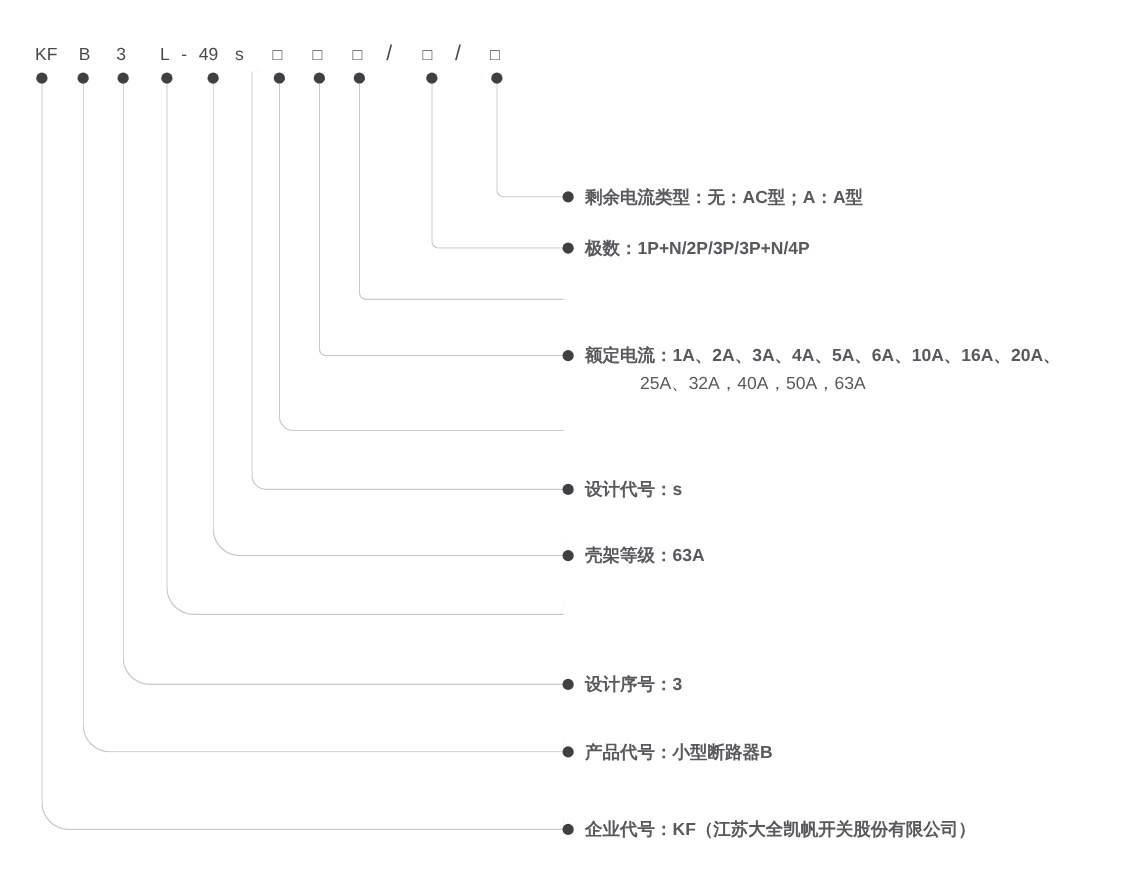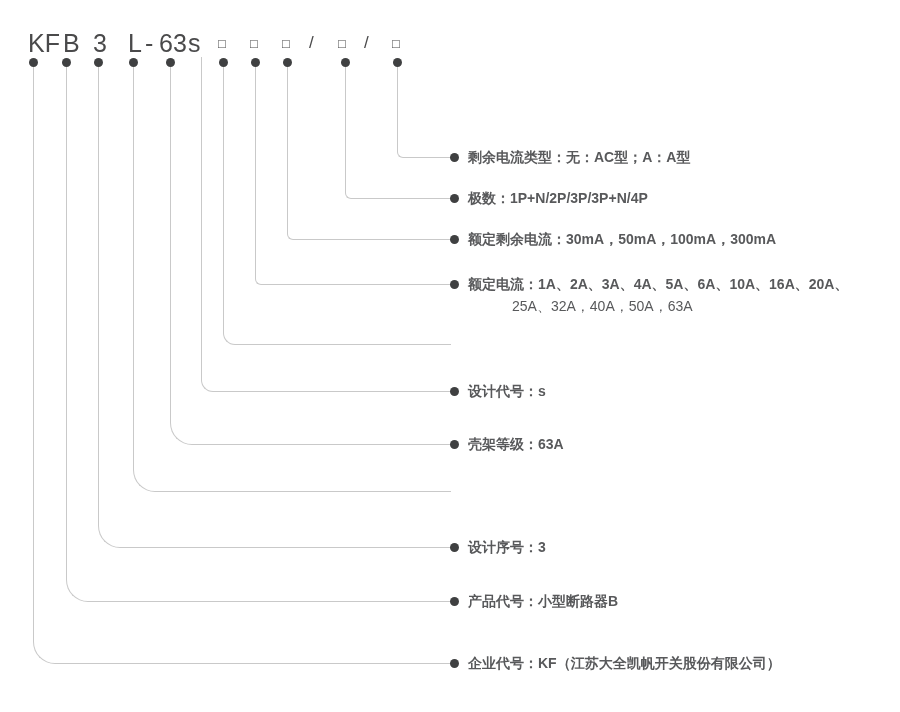--- a/index.html
+++ b/index.html
@@ -6,21 +6,21 @@
     --text-color:#58595b;
     --code-color:#4a4a4b;
     --line-color:#c9c9c9;
     --dot-color:#3f4041;
   }
   html,body{margin:0;padding:0;background:#ffffff;}
   body{font-family:"Liberation Sans","DejaVu Sans",sans-serif;}
   .canvas{position:relative;width:900px;height:712px;background:#ffffff;overflow:hidden;}
 
   
-  .seg{position:absolute;top:33px;font-size:25px;line-height:20px;color:var(--code-color);white-space:nowrap;}
+  .seg{position:absolute;top:33px;font-size:14px;line-height:20px;color:var(--code-color);white-space:nowrap;}
   .seg.box{top:37px;font-size:13px;line-height:14px;}
   .seg.slash{top:34px;font-size:17px;line-height:18px;}
 
   
   .dot{position:absolute;width:9px;height:9px;border-radius:50%;background:var(--dot-color);}
 
   
   .conn{position:absolute;border-left:1px solid var(--line-color);border-bottom:1px solid var(--line-color);}
   .r-lg{border-bottom-left-radius:22px;}
   .r-md{border-bottom-left-radius:12px;}
@@ -36,21 +36,21 @@
 <body>
 
 <div class="canvas">
 
   <div>
     <span class="seg" style="left:28px">KF</span>
     <span class="seg" style="left:63px">B</span>
     <span class="seg" style="left:93px">3</span>
     <span class="seg" style="left:128px">L</span>
     <span class="seg" style="left:145px">-</span>
-    <span class="seg" style="left:159px">63</span>
+    <span class="seg" style="left:159px">49</span>
     <span class="seg" style="left:188px">s</span>
     <span class="seg box" style="left:218px">□</span>
     <span class="seg box" style="left:250px">□</span>
     <span class="seg box" style="left:282px">□</span>
     <span class="seg slash" style="left:309px">/</span>
     <span class="seg box" style="left:338px">□</span>
     <span class="seg slash" style="left:364px">/</span>
     <span class="seg box" style="left:392px">□</span>
   </div>
 
@@ -78,24 +78,20 @@
   <div class="conn r-sm" style="left:397px;top:67px;width:53px;height:90px"></div>
 
   <div class="row" style="top:146px">
     <span class="bullet"></span>
     <span class="txt">剩余电流类型：无：AC型；A：A型</span>
   </div>
   <div class="row" style="top:187px">
     <span class="bullet"></span>
     <span class="txt">极数：1P+N/2P/3P/3P+N/4P</span>
   </div>
-  <div class="row" style="top:228px">
-    <span class="bullet"></span>
-    <span class="txt">额定剩余电流：30mA，50mA，100mA，300mA</span>
-  </div>
   <div class="row" style="top:273px">
     <span class="bullet"></span>
     <span class="txt">额定电流：1A、2A、3A、4A、5A、6A、10A、16A、20A、</span>
     <span class="txt2">25A、32A，40A，50A，63A</span>
   </div>
   <div class="row" style="top:380px">
     <span class="bullet"></span>
     <span class="txt">设计代号：s</span>
   </div>
   <div class="row" style="top:433px">

